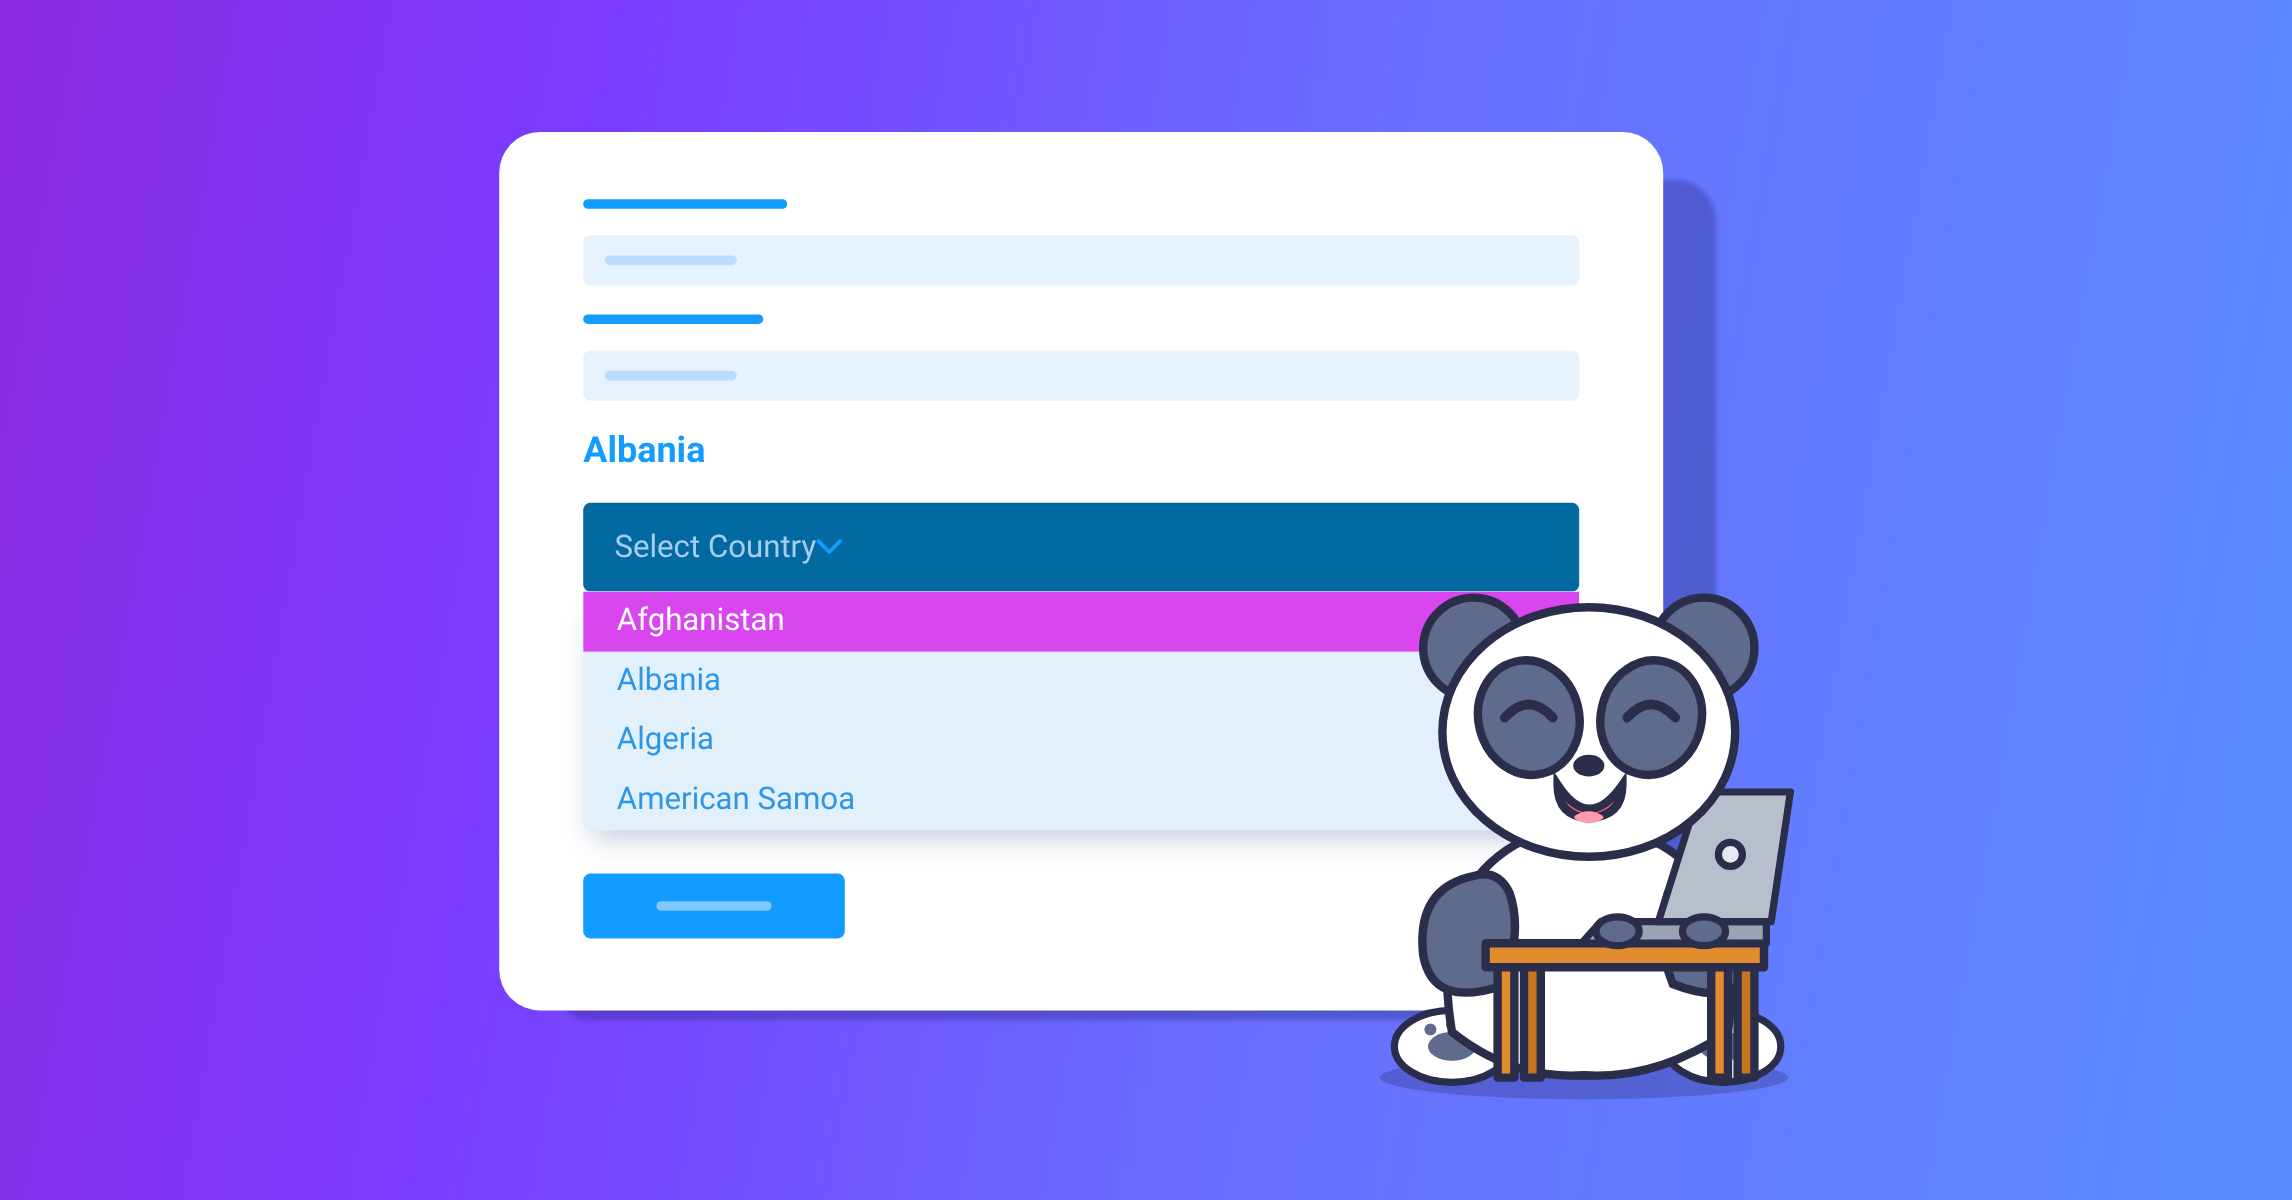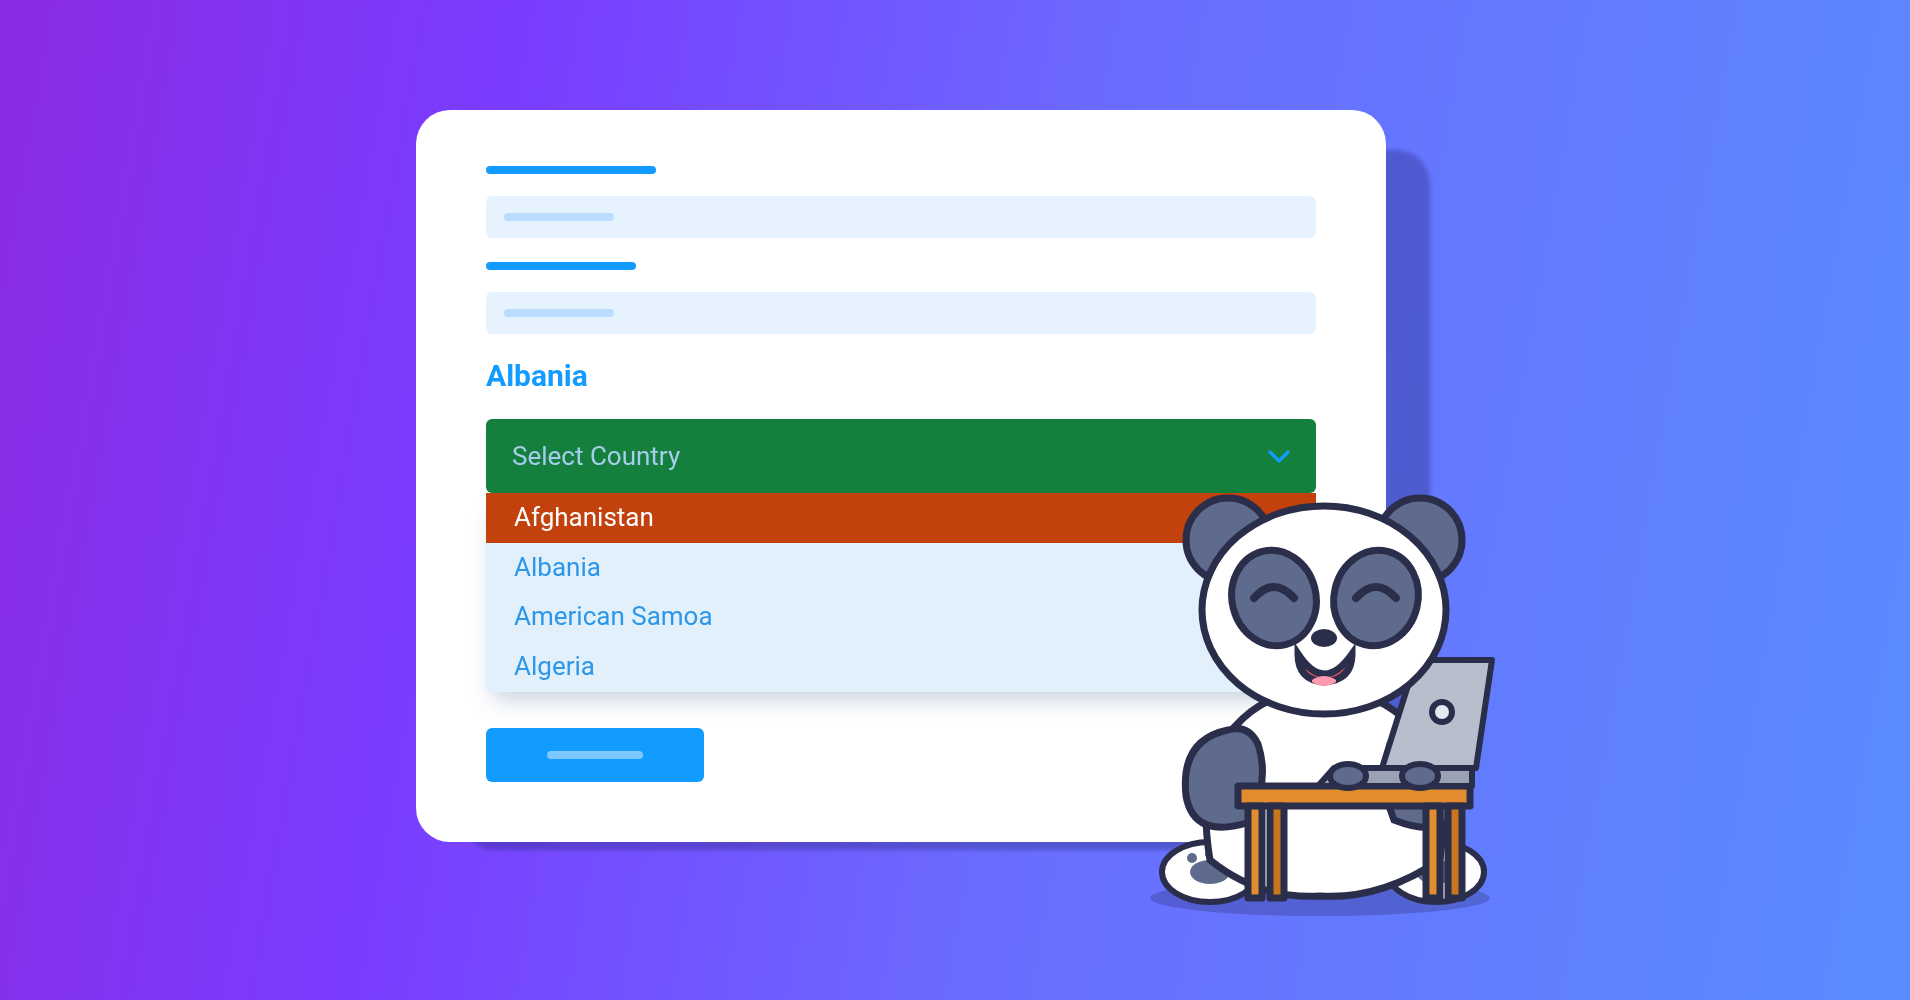--- a/index.html
+++ b/index.html
@@ -60,26 +60,25 @@
 
   .label-real {
     color: #139cff;
     font-weight: 700;
     font-size: 30px;
     margin-bottom: 26px;
   }
 
   .select-box {
     width: 100%;
-    background: #15803d;
+    background: #0369a1;
     border-radius: 6px;
     padding: 22px 26px;
     display: flex;
     align-items: center;
-    justify-content: space-between;
     cursor: pointer;
   }
   .select-placeholder {
     color: #a7cdee;
     font-size: 26px;
   }
   .chevron {
     color: #139cff;
     font-size: 22px;
   }
@@ -93,21 +92,21 @@
     margin-bottom: 36px;
   }
   .option {
     padding: 6px 28px;
     font-size: 26px;
     color: #2c97e8;
     cursor: pointer;
     line-height: 1.45;
   }
   .option.highlight {
-    background: #c2410c;
+    background: #d946ef;
     color: #ffffff;
   }
 
   .btn-primary {
     background: #139cff;
     border-radius: 6px;
     height: 54px;
     width: 218px;
     display: flex;
     align-items: center;
@@ -162,22 +161,22 @@
       <span class="chevron">
         <svg width="22" height="14" viewBox="0 0 22 14" fill="none">
           <path d="M2 2 L11 11 L20 2" stroke="#139cff" stroke-width="3.2" stroke-linecap="round" stroke-linejoin="round"></path>
         </svg>
       </span>
     </div>
 
     <div class="dropdown">
       <div class="option highlight">Afghanistan</div>
       <div class="option">Albania</div>
+      <div class="option">Algeria</div>
       <div class="option">American Samoa</div>
-      <div class="option">Algeria</div>
     </div>
   </div>
 
   <div class="btn-primary">
     <div class="inner"></div>
   </div>
 </div>
 
 <div class="panda-wrap">
 <svg viewBox="0 0 420 440">

